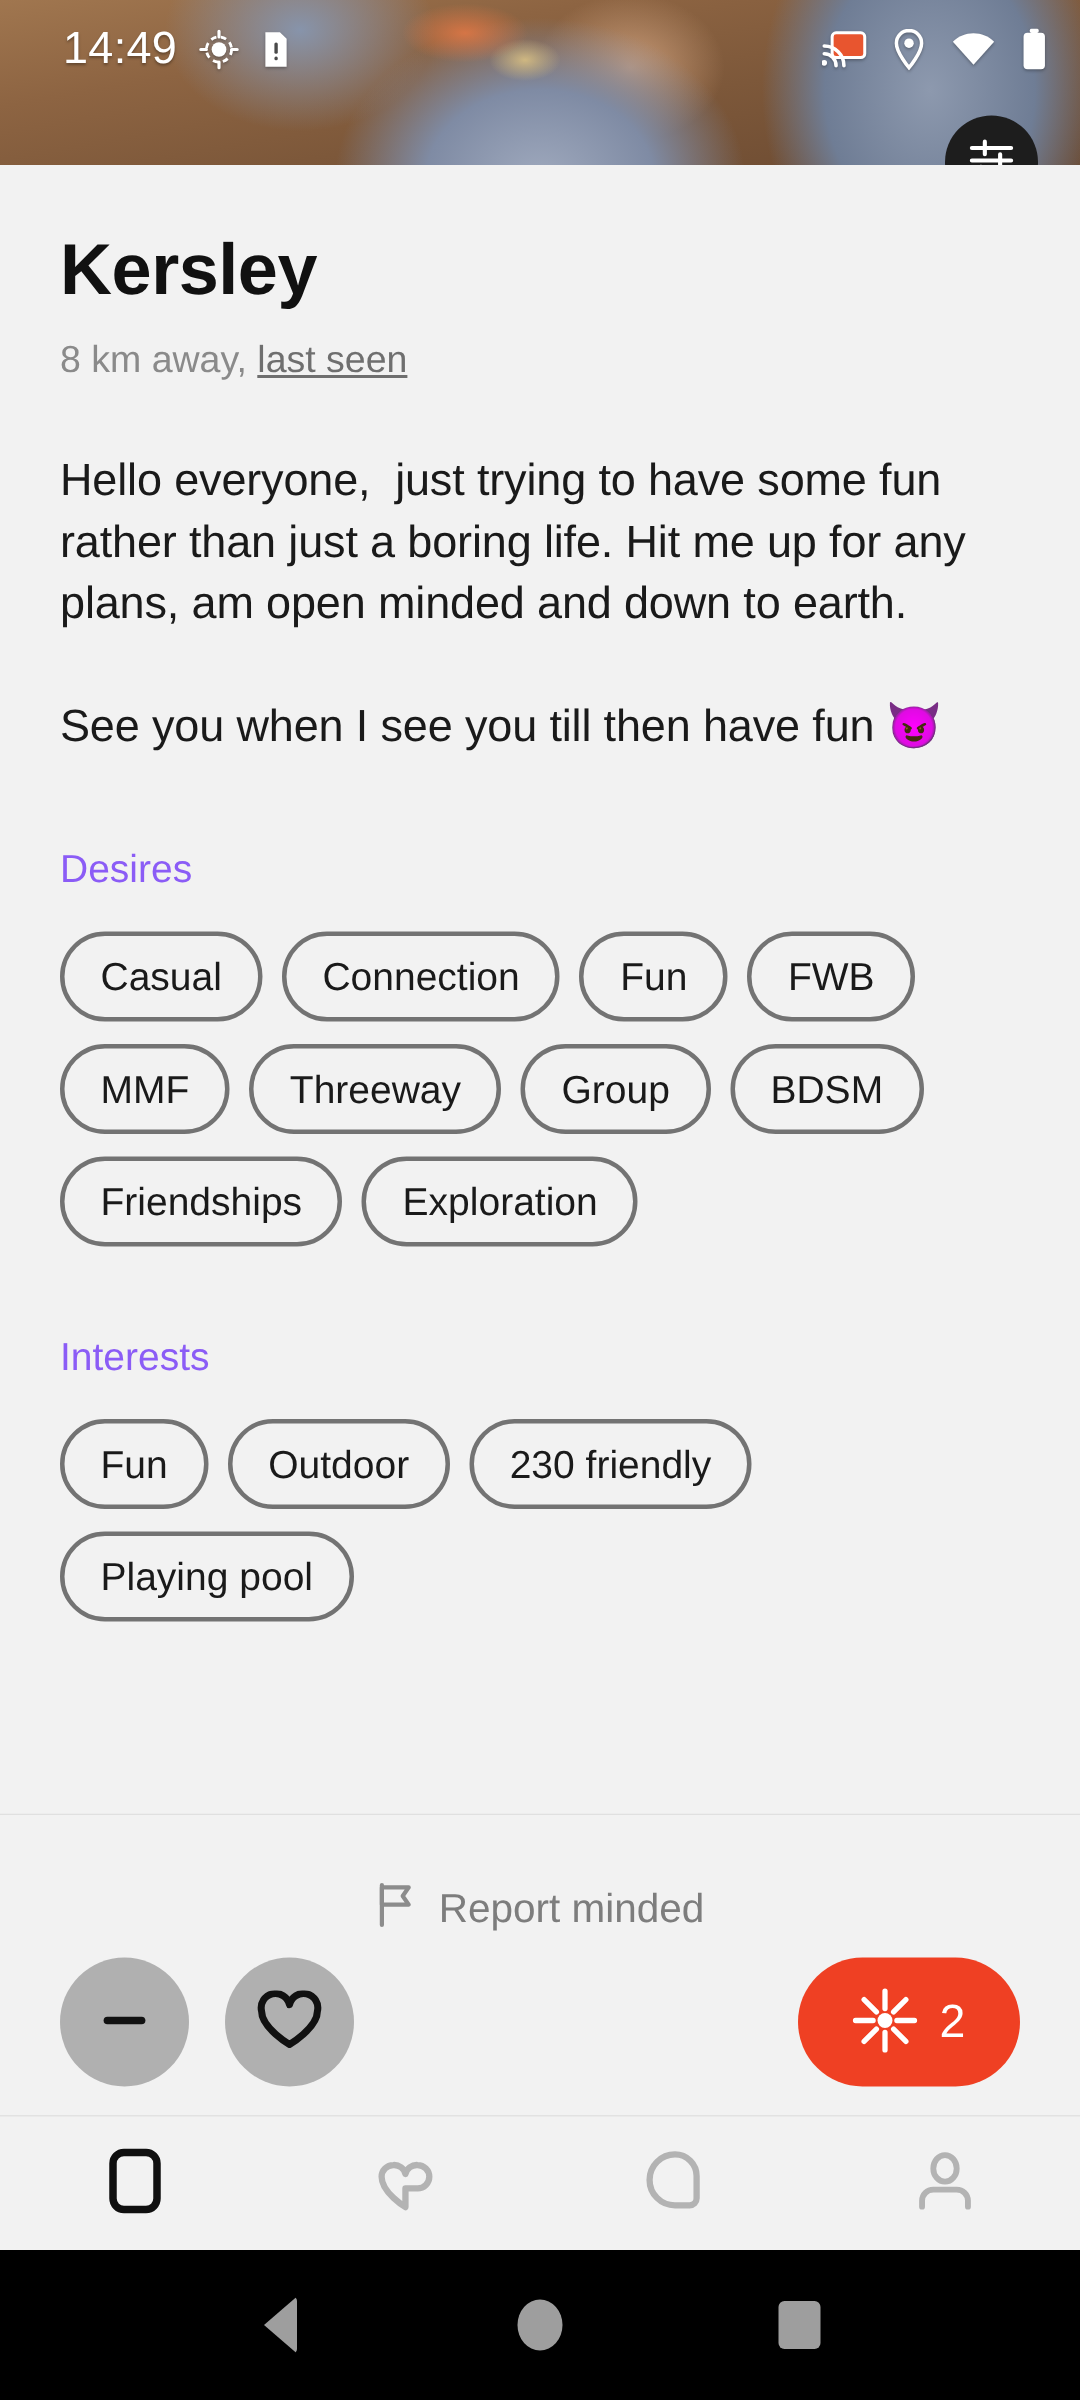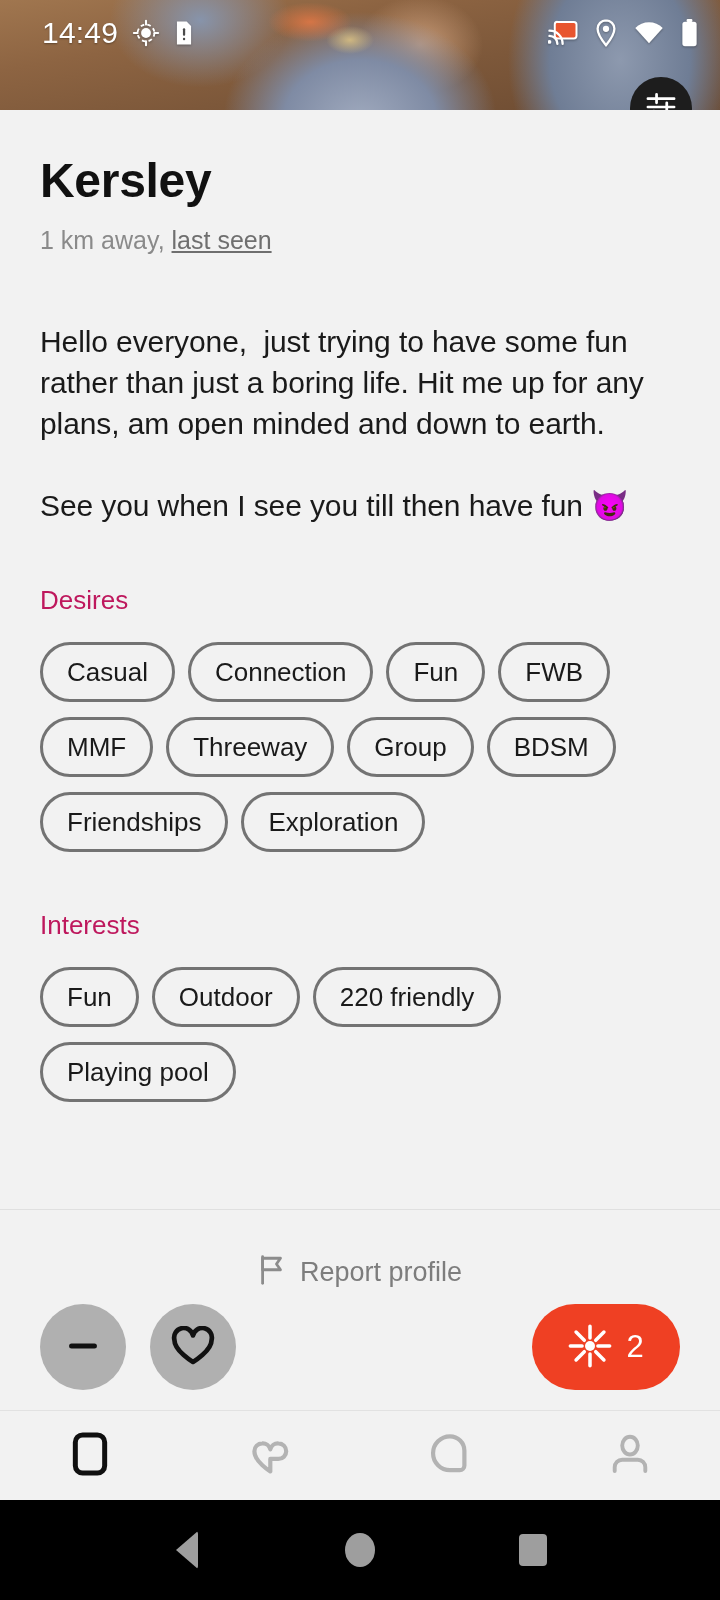--- a/index.html
+++ b/index.html
@@ -112,32 +112,32 @@
     margin-top: 14px;
     line-height: 1.45;
   }
   .profile-meta .linkish {
     text-decoration: underline;
     color: #6f6f6f;
     cursor: pointer;
   }
 
   .bio {
-    margin-top: 63px;
+    margin-top: 42px;
     font-size: 30px;
     line-height: 1.37;
     color: #1a1a1a;
     white-space: pre-wrap;
     letter-spacing: -0.1px;
   }
 
   .section { margin-top: 58px; }
   .section-title {
     font-size: 26px;
-    color: #be185d;
+    color: #8b5cf6;
     margin-bottom: 26px;
   }
   .chips {
     display: flex;
     flex-wrap: wrap;
     gap: 15px 13px;
   }
   .chip {
     border: 3px solid #737373;
     border-radius: 34px;
@@ -337,21 +337,21 @@
       </span>
     </button>
   </div>
 
   <div class="content">
 
     <h1 class="profile-name">Kersley</h1>
 
 
     <div class="profile-meta">
-      <span>1 km away,</span>
+      <span>8 km away,</span>
       <span class="linkish">last seen</span>
     </div>
 
     <div class="bio"><span>Hello everyone,  just trying to have some fun rather than just a boring life. Hit me up for any plans, am open minded and down to earth.
 
 See you when I see you till then have fun </span><span class="emoji">😈</span></div>
 
     <div class="section">
       <div class="section-title">Desires</div>
       <div class="chips">
@@ -366,38 +366,38 @@
         <span class="chip">Friendships</span>
         <span class="chip">Exploration</span>
       </div>
     </div>
 
     <div class="section">
       <div class="section-title">Interests</div>
       <div class="chips">
         <span class="chip">Fun</span>
         <span class="chip">Outdoor</span>
-        <span class="chip">220 friendly</span>
+        <span class="chip">230 friendly</span>
         <span class="chip">Playing pool</span>
       </div>
     </div>
   </div>
 
   <div class="divider"></div>
 
   <div class="action-zone">
 
     <div class="report-row">
       <span>
         <svg width="30" height="32" viewBox="0 0 22 24" fill="none">
           <path d="M3.2 2v20" stroke="#8c8c8c" stroke-width="2.1" stroke-linecap="round"></path>
           <path d="M3.2 3.2h13.4l-3 4.3 3 4.3H3.2z" stroke="#8c8c8c" stroke-width="2.1" stroke-linejoin="round" fill="none"></path>
         </svg>
       </span>
-      <span class="report-label">Report profile</span>
+      <span class="report-label">Report minded</span>
     </div>
 
     <div class="action-row">
       <button class="circle-btn">
         <span>
           <svg width="38" height="38" viewBox="0 0 30 30" fill="none">
             <path d="M6 15h18" stroke="#111" stroke-width="4" stroke-linecap="round"></path>
           </svg>
         </span>
       </button>

